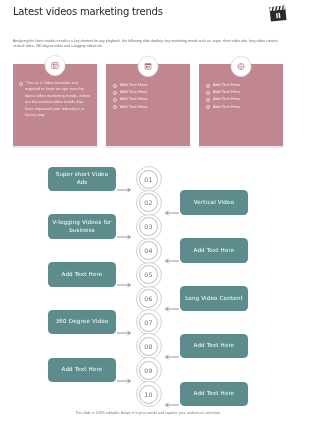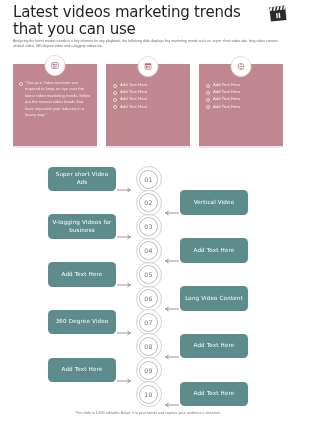--- a/index.html
+++ b/index.html
@@ -20,21 +20,21 @@
     position: absolute;
     left: 0; top: 0;
     width: 296px;
     height: 56px;
   }
   .title {
     position: absolute;
     left: 13px;
     top: 4px;
     width: 235px;
-    font-size: 15px;
+    font-size: 10px;
     line-height: 16.5px;
     color: #231f20;
     font-weight: 400;
     letter-spacing: -0.2px;
     font-family: "DejaVu Sans", sans-serif;
   }
   .subtitle {
     position: absolute;
     left: 13px;
     top: 39px;
@@ -239,21 +239,20 @@
     letter-spacing: 0.05px;
     font-family: "Liberation Sans", sans-serif;
   }
 </style>
 </head>
 <body>
 
 <div class="header">
   <div class="title">
     <div>Latest videos marketing trends</div>
-    <div>that you can use</div>
   </div>
   <div class="subtitle">Analyzing the latest market trends is a key element for any playbook, the following slide displays key marketing trends such as: super short video ads, long video content, vertical video, 360 degree video and v-logging videos etc.</div>
   <div class="clapper">
     <svg viewBox="0 0 30 28" width="22" height="20">
       <g transform="rotate(-6 15 14)">
         <rect x="4" y="8.5" width="22" height="15" fill="#2b2b2b"></rect>
         <rect x="4" y="3.2" width="22" height="5.6" fill="#2b2b2b"></rect>
         <g fill="#ffffff">
           <polygon points="5.6,3.4 8.3,3.4 6.6,8.6 3.9,8.6"></polygon>
           <polygon points="10.4,3.4 13.1,3.4 11.4,8.6 8.7,8.6"></polygon>

